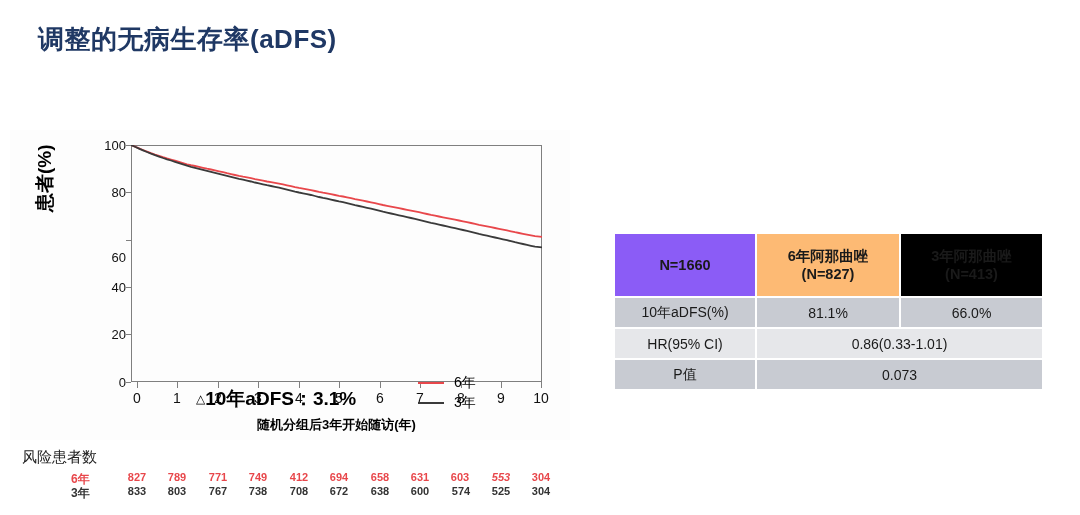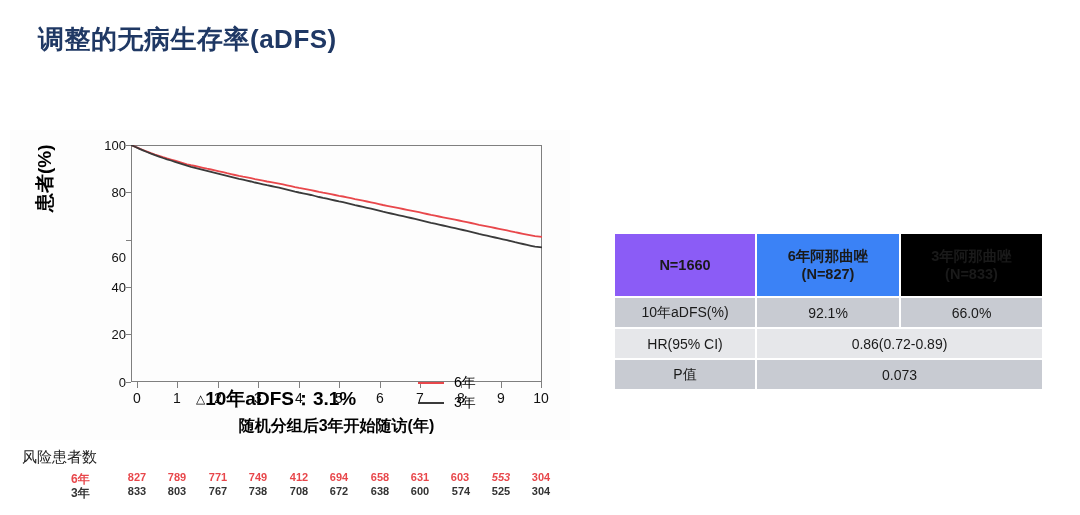--- a/index.html
+++ b/index.html
@@ -116,21 +116,21 @@
     transform-origin: left top;
     white-space: nowrap;
   }
 
   #x-axis-title {
     position: absolute;
     left: 131px;
     top: 288px;
     width: 411px;
     text-align: center;
-    font-size: 16px;
+    font-size: 13px;
     font-weight: bold;
     color: #000;
     white-space: nowrap;
   }
 
   #chart-annotation {
     position: absolute;
     left: 196px;
     top: 258px;
     font-size: 19px;
@@ -225,21 +225,21 @@
     font-size: 14px;
     color: #1a1a1a;
   }
   #data-table thead th {
     height: 62px;
     font-weight: bold;
     font-size: 14.5px;
     line-height: 1.25;
   }
   th.h-total { background: #8b5cf6; color: #ffffff; }
-  th.h-arm6  { background: #3b82f6; color: #ffffff; }
+  th.h-arm6  { background: #fdba74; color: #ffffff; }
   th.h-arm3  { background: #000000; color: #ffffff; }
   #data-table tbody td { height: 29px; }
   tr.band-a td { background: #c8cbd2; }
   tr.band-b td { background: #e6e7ea; }
   td.label-cell { font-size: 14.5px; }
 </style>
 </head>
 <body>
 
 <div id="slide-title">调整的无病生存率(aDFS)</div>
@@ -358,32 +358,32 @@
     <tr>
       <th class="h-total">
         <div>N=1660</div>
       </th>
       <th class="h-arm6">
         <div>6年阿那曲唑</div>
         <div>(N=827)</div>
       </th>
       <th class="h-arm3">
         <div>3年阿那曲唑</div>
-        <div>(N=833)</div>
+        <div>(N=413)</div>
       </th>
     </tr>
   </thead>
   <tbody>
     <tr class="band-a">
       <td class="label-cell">10年aDFS(%)</td>
-      <td>92.1%</td>
+      <td>81.1%</td>
       <td>66.0%</td>
     </tr>
     <tr class="band-b">
       <td class="label-cell">HR(95% CI)</td>
-      <td colspan="2">0.86(0.72-0.89)</td>
+      <td colspan="2">0.86(0.33-1.01)</td>
     </tr>
     <tr class="band-a">
       <td class="label-cell">P值</td>
       <td colspan="2">0.073</td>
     </tr>
   </tbody>
 </table>
 
 </body></html>

